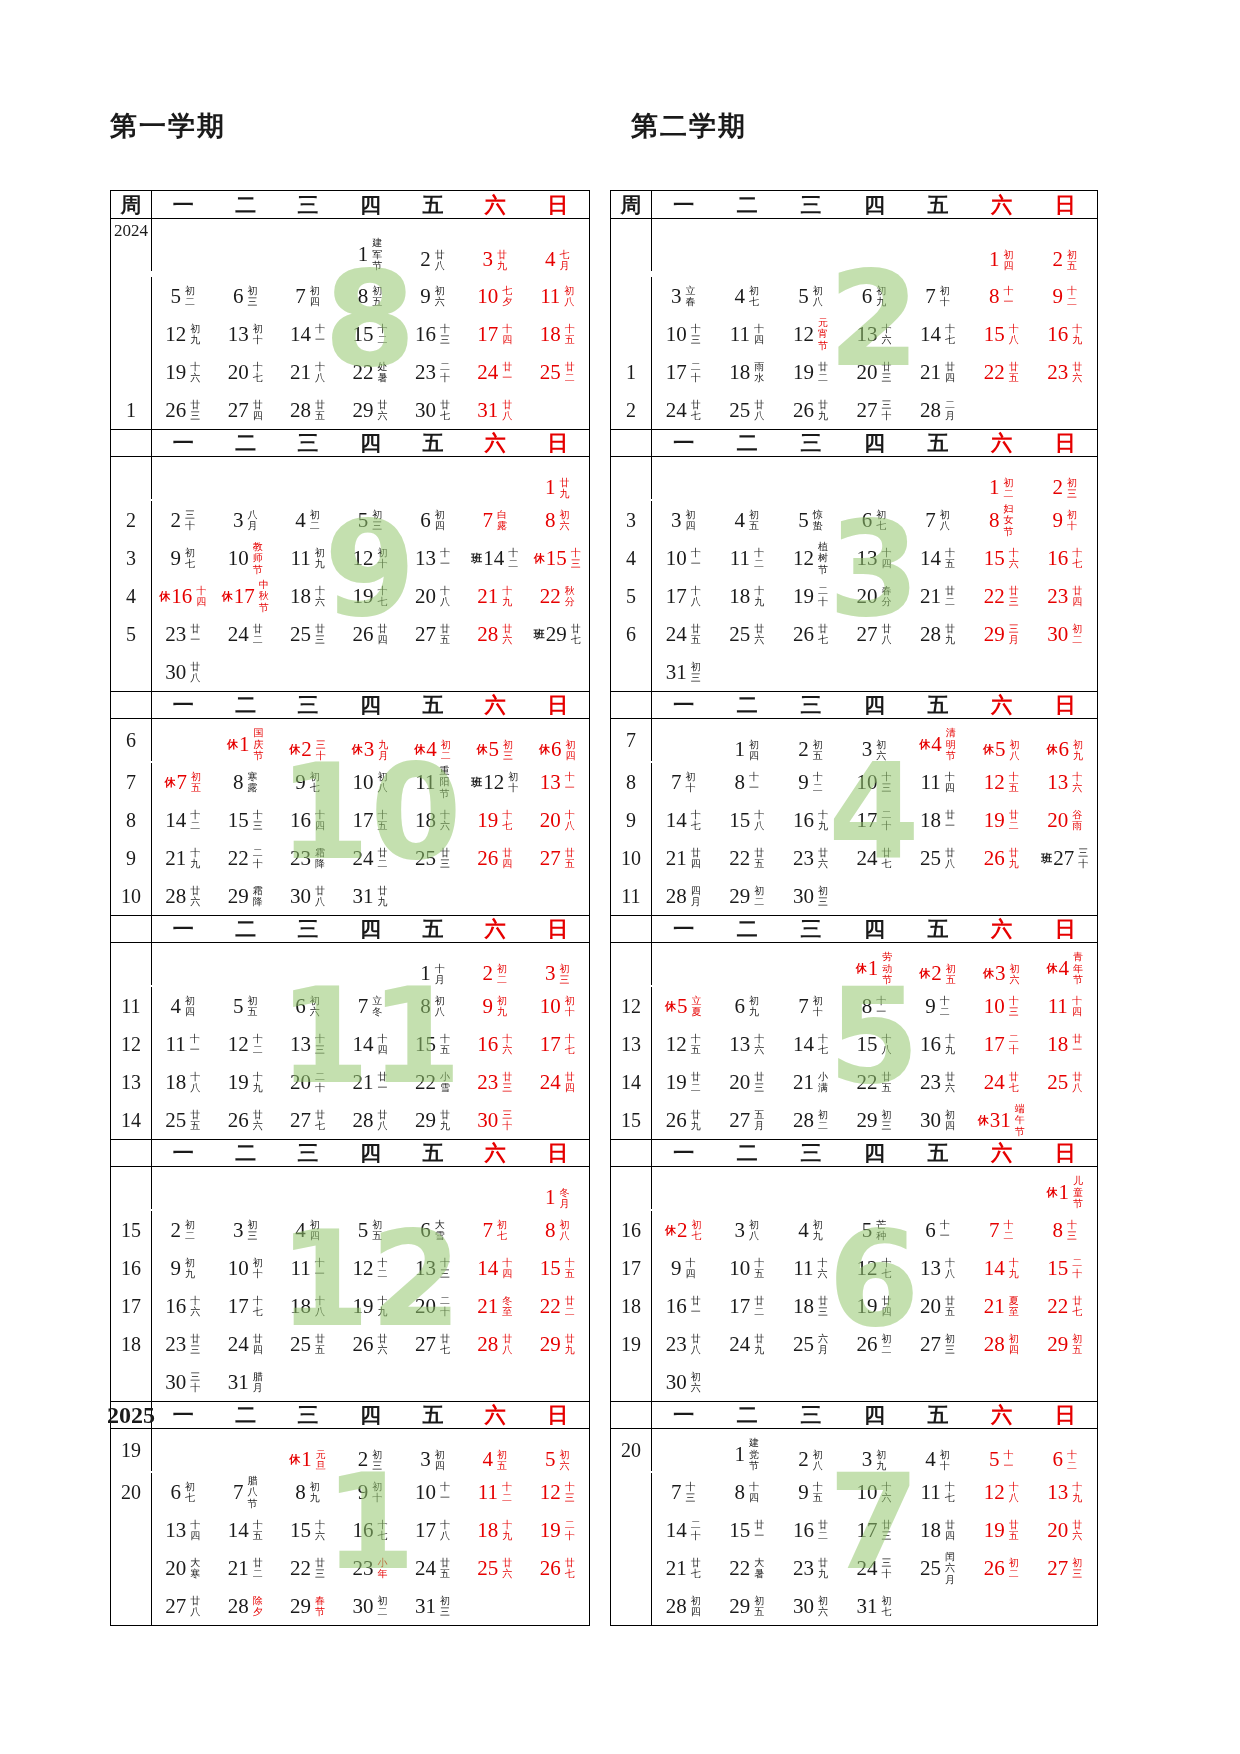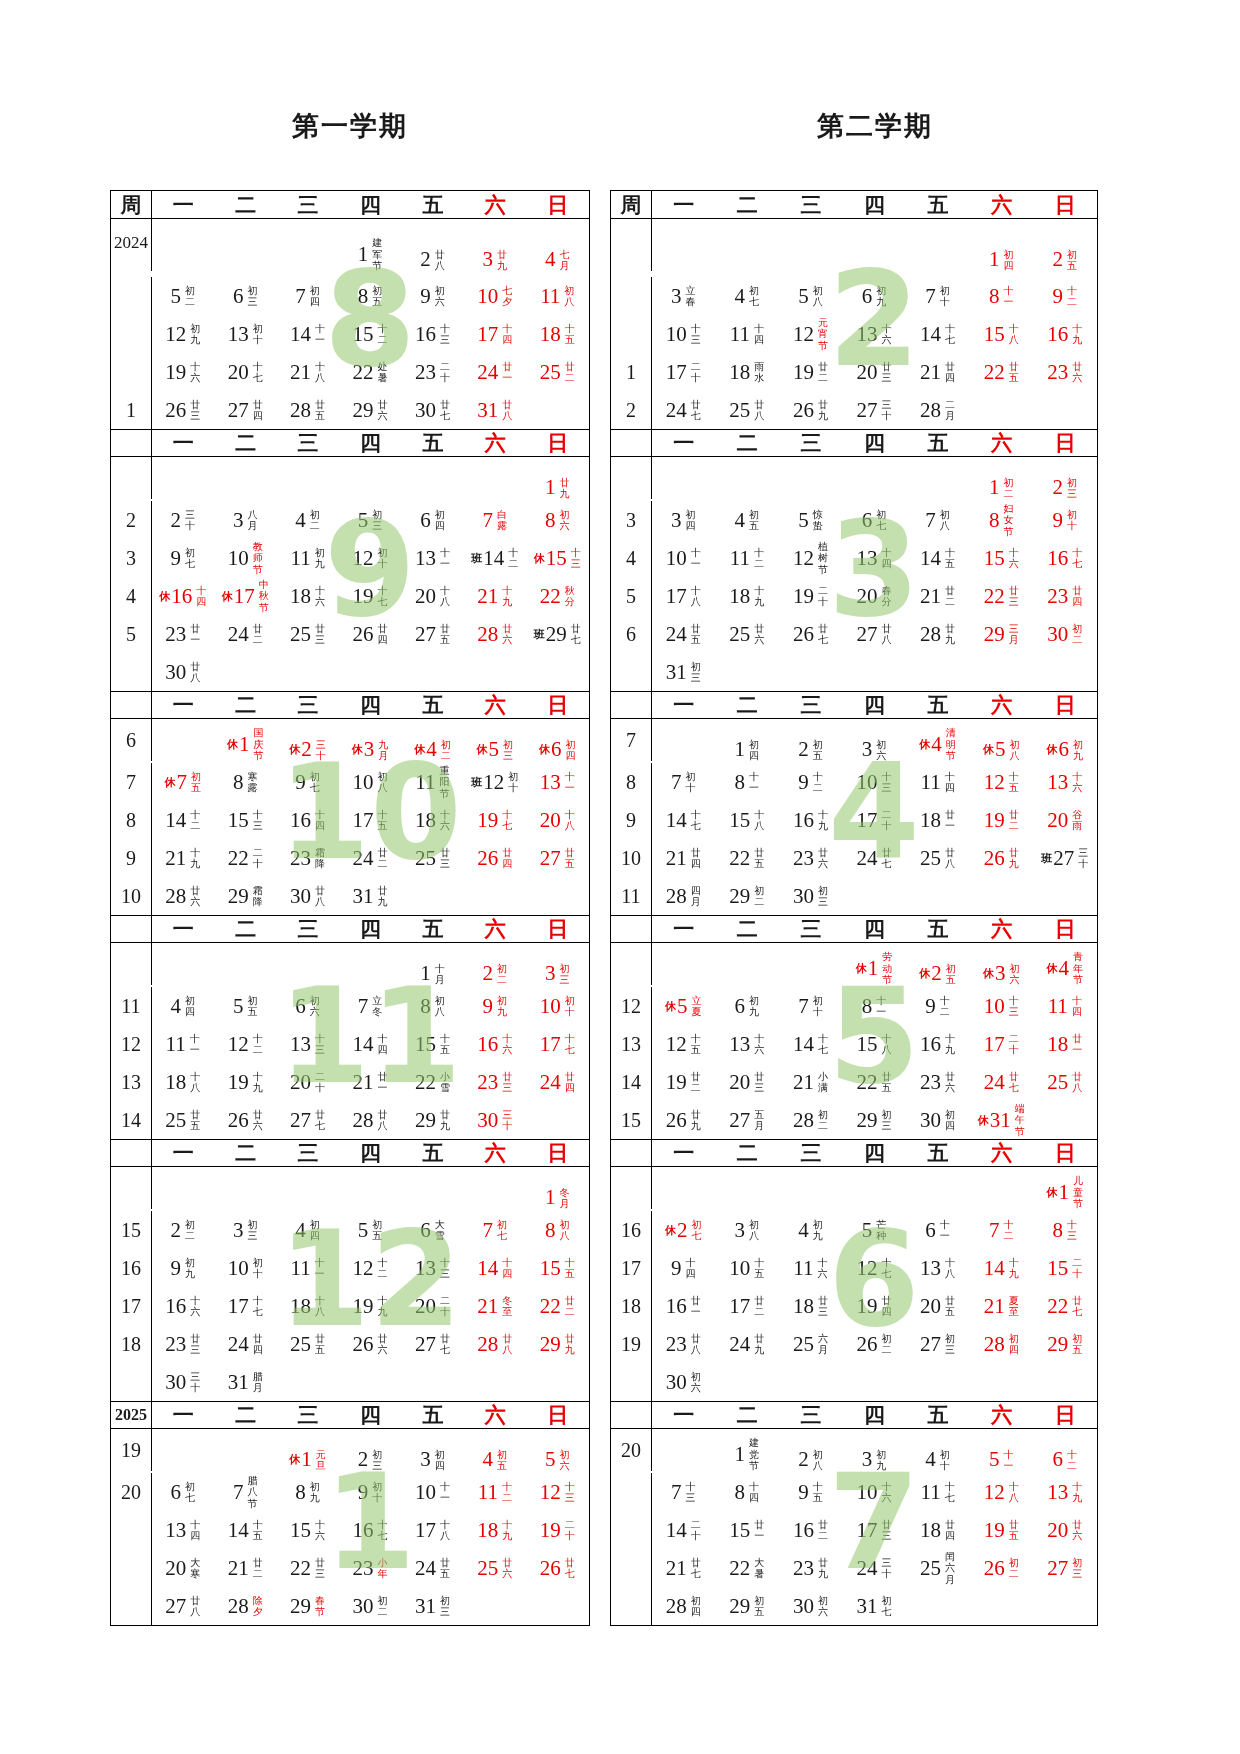--- a/index.html
+++ b/index.html
@@ -1,33 +1,33 @@
 <!DOCTYPE html>
 <html><head>
 <meta charset="utf-8">
 <style>
   html,body{margin:0;padding:0;background:#ffffff;}
   body{width:1240px;height:1754px;position:relative;font-family:"DejaVu Sans",sans-serif;color:#1a1a1a;}
-  .sem-title{position:absolute;top:108px;font-size:27px;font-weight:bold;letter-spacing:2px;text-align:center;}
+  .sem-title{position:absolute;top:108px;font-size:27px;font-weight:bold;letter-spacing:2px;text-align:left;}
   #title-left{left:110px;width:480px;}
   #title-right{left:631px;width:488px;}
   .cal{position:absolute;top:190px;border:1.6px solid #000;box-sizing:border-box;background:#fff;}
   #cal-left{left:110px;width:480px;}
   #cal-right{left:610px;width:488px;}
   .section{position:relative;}
   .row{display:flex;align-items:center;box-sizing:border-box;}
   .row.hdr{height:28px;border-top:1.6px solid #000;border-bottom:1.6px solid #000;}
   .section:first-child .row.hdr{border-top:none;}
   .row.d{height:38px;}
   .row.d.first{height:44px;align-items:flex-end;padding-bottom:2px;}
   .row.d.top0{height:58px;align-items:flex-end;padding-bottom:6px;}
   .wk{width:40px;flex:none;align-self:stretch;border-right:1.6px solid #000;display:flex;align-items:center;justify-content:center;font-family:"Liberation Serif",serif;font-size:20px;position:relative;}
   .row.hdr .wk{font-family:"DejaVu Sans",sans-serif;font-size:21px;font-weight:bold;}
-  .row.hdr .wk.yr{font-family:"Liberation Serif",serif;font-weight:bold;font-size:16px;}
-  .yrlab{position:absolute;top:14px;left:3px;font-family:"Liberation Serif",serif;font-size:17px;}
+  .row.hdr .wk.yr{font-family:"Liberation Serif",serif;font-weight:bold;font-size:24px;}
+  .yrlab{position:absolute;top:2px;left:3px;font-family:"Liberation Serif",serif;font-size:17px;}
   .slot{flex:1;display:flex;align-items:center;justify-content:center;position:relative;z-index:2;}
   .hname{font-size:21px;font-weight:bold;}
   .hname.red{color:#e60000;}
   .dnum{font-family:"Liberation Serif",serif;font-size:21px;line-height:1;}
   .lunar{width:12px;font-size:10px;line-height:1.12;margin-left:3px;word-break:break-all;text-align:center;}
   .mark{font-size:11px;font-weight:bold;margin-right:1px;}
   .red{color:#e60000;}
   .blk{color:#1a1a1a;}
   .overlay{position:absolute;left:40px;right:0;top:24px;bottom:6px;display:flex;align-items:center;justify-content:center;pointer-events:none;z-index:3;font-weight:bold;font-size:132px;color:rgba(148,199,109,0.55);line-height:1;}
 </style>

